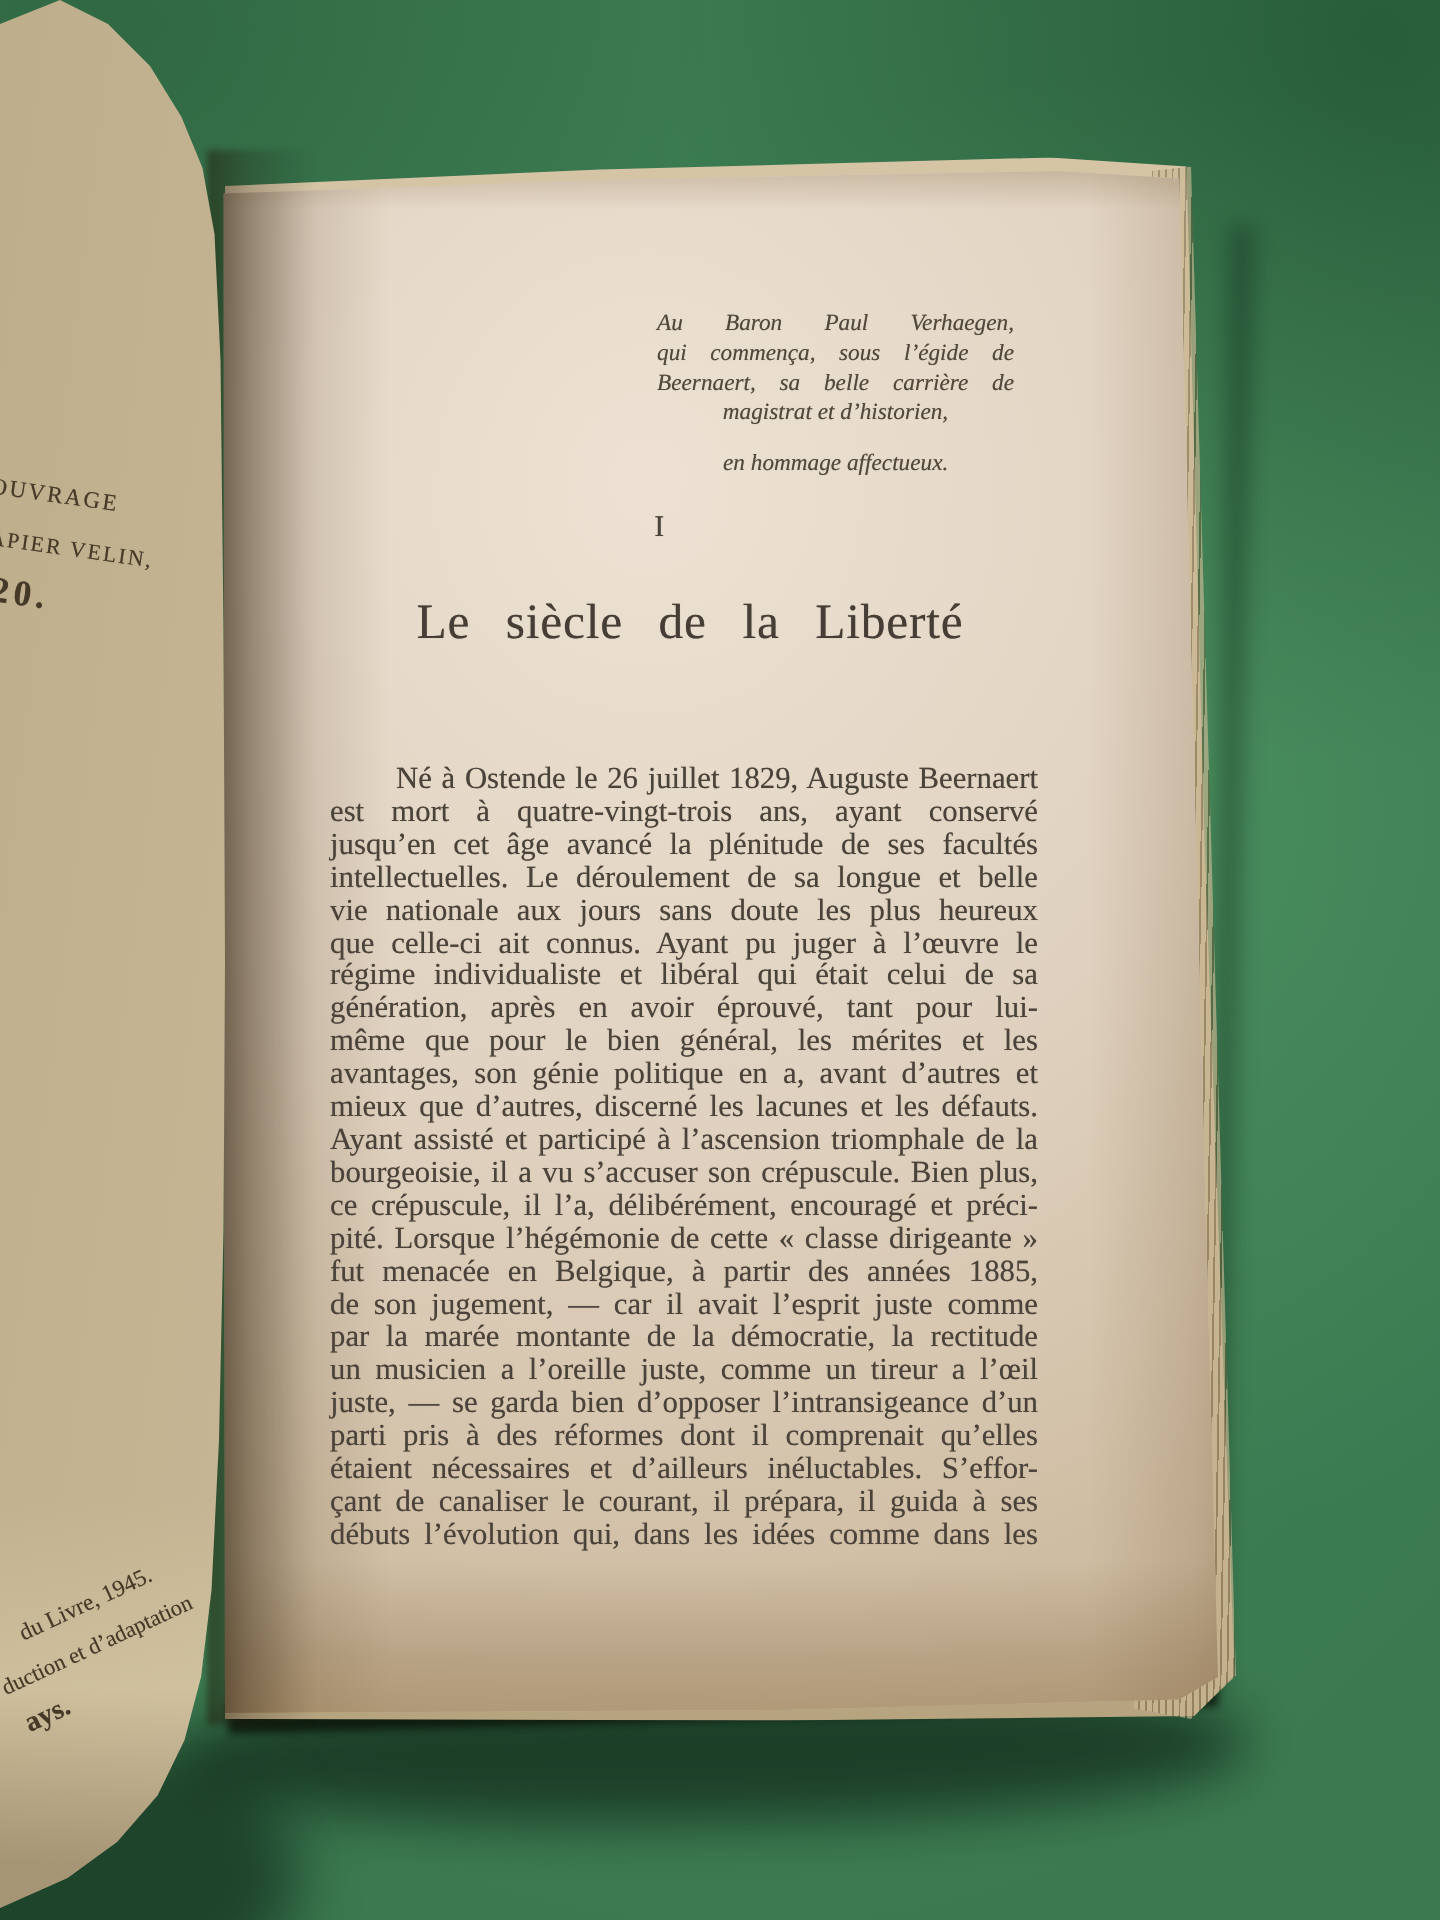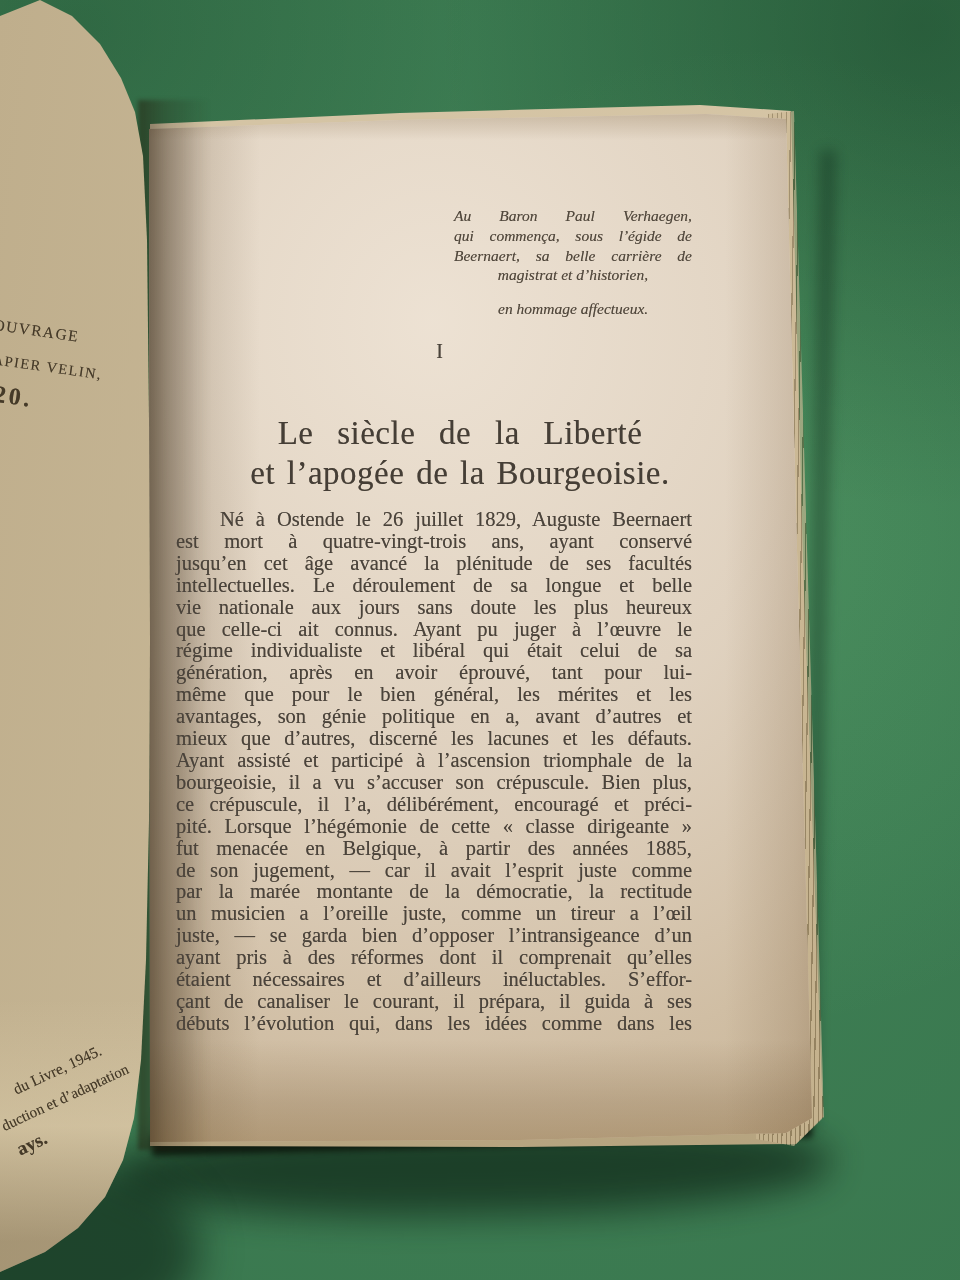--- a/index.html
+++ b/index.html
@@ -51,34 +51,34 @@
     background:linear-gradient(90deg, rgba(35,24,10,0.5) 0%, rgba(35,24,10,0.22) 40%, rgba(35,24,10,0) 100%);
     filter:blur(2px);}
   
   .left-page{
     clip-path:polygon(0 16px,40px 0,72px 16px,100px 44px,121px 78px,135px 112px,143px 156px,147px 240px,149px 420px,150px 640px,149px 820px,146px 960px,141px 1060px,134px 1118px,123px 1160px,105px 1197px,78px 1228px,45px 1252px,0 1272px);
     background:
       radial-gradient(80% 40% at 110% 0%, rgba(70,55,30,0.30), rgba(70,55,30,0) 60%),
       linear-gradient(180deg, rgba(0,0,0,0) 78%, rgba(237,223,188,0.28) 88%, rgba(105,88,58,0.32) 97%),
       linear-gradient(97deg,#bfae8c 0%,#c7b796 32%,#bdac8a 58%,#a8966f 80%,#8f7d5a 97%);
   }
-  .dedication{position:absolute;left:454px;top:206px;width:238px;
+  .dedication{position:absolute;left:438px;top:206px;width:238px;
     font-style:italic;font-size:15.5px;line-height:19.8px;color:#51483d;}
   .ded-j{text-align:justify;text-align-last:justify;}
   .ded-n{text-align:center;}
   .ded-i{padding-left:44px;margin-top:14px;}
   .chapter-num{position:absolute;left:175px;top:340px;width:530px;text-align:center;
     font-size:20px;letter-spacing:1px;color:#4a433b;}
-  .title-block{position:absolute;left:175px;top:413px;width:570px;text-align:center;
+  .title-block{position:absolute;left:175px;top:395px;width:570px;text-align:center;
     font-size:33px;line-height:40px;color:#453e36;letter-spacing:0.5px;}
   .title-l1{word-spacing:15px;}
   .title-l2{word-spacing:3px;}
   .body-block{position:absolute;left:176px;top:509px;width:516px;
     font-size:20.5px;line-height:21.9px;color:#4a433b;}
-  .bl{text-align:justify;text-align-last:justify;}
+  .bl{text-align:justify;text-align-last:justify;margin-left:44px;}
   .bl.first{padding-left:44px;}
   .txt-soft{text-shadow:0 0 0.5px rgba(74,63,50,0.55);}
   
   .frag{color:#453a28;}
   .frag-top{position:absolute;left:-4px;top:308px;width:150px;
     transform:rotate(8deg);transform-origin:0 0;font-size:15.5px;line-height:34px;letter-spacing:1.5px;}
   .ft-1{padding-left:0;}
   .ft-2{padding-left:4px;font-size:14.5px;}
   .ft-3{padding-left:10px;font-size:24px;letter-spacing:3px;font-weight:600;}
   .frag-bottom{position:absolute;left:-10px;top:1086px;width:230px;
@@ -127,21 +127,20 @@
     <div class="ded-j">qui commença, sous l’égide de</div>
     <div class="ded-j">Beernaert, sa belle carrière de</div>
     <div class="ded-n">magistrat et d’historien,</div>
     <div class="ded-i">en hommage affectueux.</div>
   </div>
 
   <div class="chapter-num txt-soft">I</div>
 
   <div class="title-block txt-soft">
     <div class="title-l1">Le siècle de la Liberté</div>
-    <div class="title-l2">et l’apogée de la Bourgeoisie.</div>
   </div>
 
   <div class="body-block txt-soft">
     <div class="bl first">Né à Ostende le 26 juillet 1829, Auguste Beernaert</div>
     <div class="bl">est mort à quatre-vingt-trois ans, ayant conservé</div>
     <div class="bl">jusqu’en cet âge avancé la plénitude de ses facultés</div>
     <div class="bl">intellectuelles. Le déroulement de sa longue et belle</div>
     <div class="bl">vie nationale aux jours sans doute les plus heureux</div>
     <div class="bl">que celle-ci ait connus. Ayant pu juger à l’œuvre le</div>
     <div class="bl">régime individualiste et libéral qui était celui de sa</div>
@@ -151,19 +150,19 @@
     <div class="bl">mieux que d’autres, discerné les lacunes et les défauts.</div>
     <div class="bl">Ayant assisté et participé à l’ascension triomphale de la</div>
     <div class="bl">bourgeoisie, il a vu s’accuser son crépuscule. Bien plus,</div>
     <div class="bl">ce crépuscule, il l’a, délibérément, encouragé et préci-</div>
     <div class="bl">pité. Lorsque l’hégémonie de cette « classe dirigeante »</div>
     <div class="bl">fut menacée en Belgique, à partir des années 1885,</div>
     <div class="bl">de son jugement, — car il avait l’esprit juste comme</div>
     <div class="bl">par la marée montante de la démocratie, la rectitude</div>
     <div class="bl">un musicien a l’oreille juste, comme un tireur a l’œil</div>
     <div class="bl">juste, — se garda bien d’opposer l’intransigeance d’un</div>
-    <div class="bl">ayant pris à des réformes dont il comprenait qu’elles</div>
+    <div class="bl">parti pris à des réformes dont il comprenait qu’elles</div>
     <div class="bl">étaient nécessaires et d’ailleurs inéluctables. S’effor-</div>
     <div class="bl">çant de canaliser le courant, il prépara, il guida à ses</div>
     <div class="bl">débuts l’évolution qui, dans les idées comme dans les</div>
   </div>
 
 </div>
 
 </body></html>

